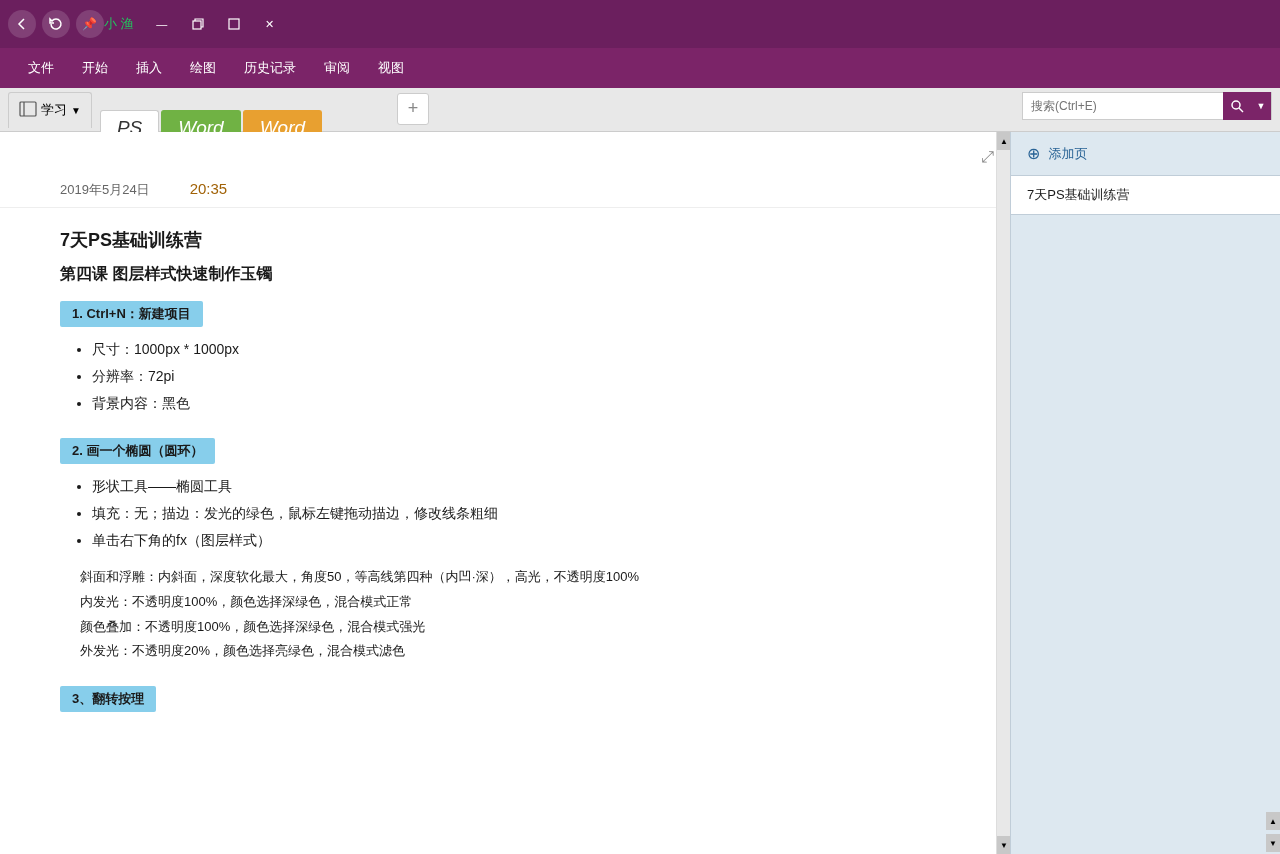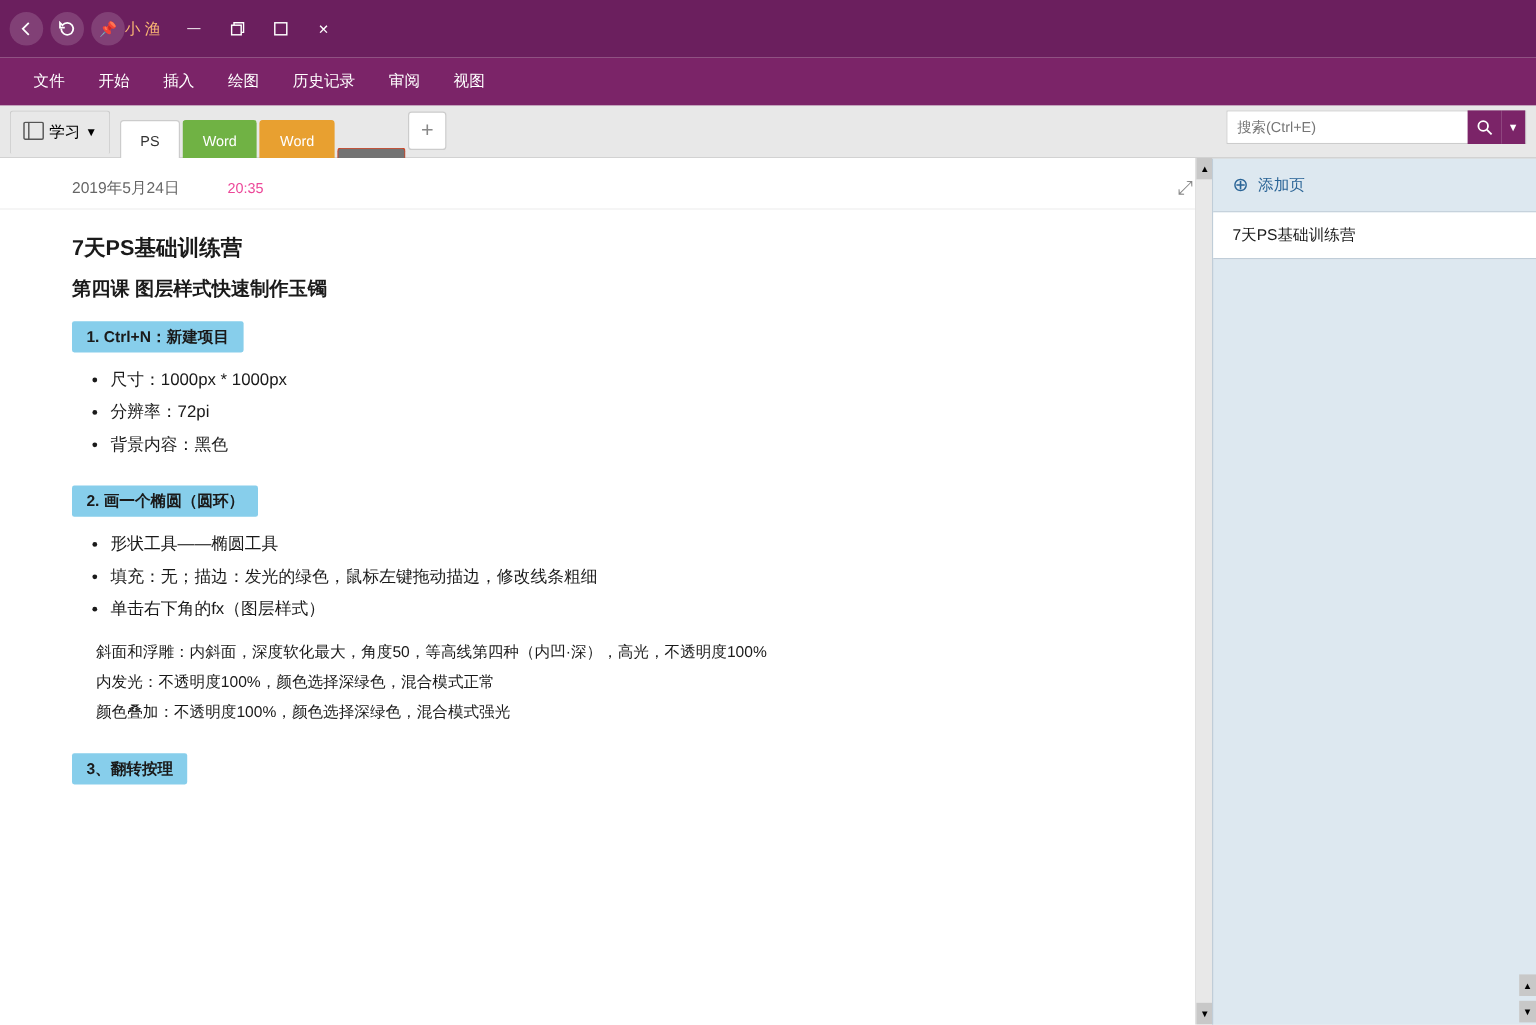--- a/index.html
+++ b/index.html
@@ -18,21 +18,21 @@
     .tb-btn {
       width: 28px; height: 28px;
       border-radius: 50%;
       display: flex; align-items: center; justify-content: center;
       color: white; font-size: 14px; cursor: pointer;
       background: rgba(255,255,255,0.15);
     }
     .title-bar-center {
       flex: 1; text-align: center; font-size: 14px; color: white; font-weight: 400;
     }
-    .title-bar-user { color: #fdba74; font-size: 13px; margin-right: 12px; }
+    .title-bar-user { color: #22c55e; font-size: 13px; margin-right: 12px; }
     .win-controls { display: flex; align-items: center; gap: 4px; }
     .win-btn { width: 32px; height: 28px; display: flex; align-items: center; justify-content: center; color: white; font-size: 11px; cursor: pointer; }
     
     
     .menu-bar {
       background: #7b2468;
       height: 40px;
       display: flex;
       align-items: center;
       padding: 0 16px;
@@ -67,27 +67,28 @@
       margin-right: 8px;
       margin-bottom: 0;
       height: 36px;
       border-radius: 3px 3px 0 0;
     }
     .tab {
       height: 36px;
       padding: 0 16px;
       display: flex; align-items: center;
       cursor: pointer;
-      font-size: 12px;
+      font-size: 19px;
       border-radius: 3px 3px 0 0;
       border: 1px solid transparent;
       border-bottom: none;
       margin-right: 2px;
       position: relative;
-      top: 8px;
+      top: 18px;
+      font-style: italic;
     }
     .tab.active {
       background: white;
       border-color: #ccc;
       font-weight: 500;
     }
     .tab.ps { color: #333; }
     .tab.word { background: #70b244; color: white; border-color: #70b244; }
     .tab.excel { background: #e8a030; color: white; border-color: #e8a030; }
     .tab.ppt { background: #737373; color: white; border-color: #d04020; margin-top: 46px; }
@@ -135,21 +136,21 @@
       position: relative;
     }
     .note-header {
       padding: 16px 60px 8px 60px;
       display: flex;
       align-items: baseline;
       gap: 40px;
       border-bottom: 1px solid #eee;
     }
     .note-date { font-size: 13px; color: #666; }
-    .note-time { font-size: 12px; color: #ec4899; }
+    .note-time { font-size: 15px; color: #a16207; margin-top: 32px; }
     .note-expand { position: absolute; right: 16px; top: 16px; cursor: pointer; font-size: 16px; color: #888; }
     
     .note-body {
       padding: 20px 60px;
     }
     .note-title {
       font-size: 18px; font-weight: bold; color: #1a1a1a;
       margin-bottom: 12px;
     }
     .note-subtitle {
@@ -322,20 +323,21 @@
       <div class="section-body">
         <div class="section-header">2. 画一个椭圆（圆环）</div>
         <ul class="bullet-list">
           <li>形状工具——椭圆工具</li>
           <li>填充：无；描边：发光的绿色，鼠标左键拖动描边，修改线条粗细</li>
           <li>单击右下角的fx（图层样式）</li>
         </ul>
         <div class="sub-text">斜面和浮雕：内斜面，深度软化最大，角度50，等高线第四种（内凹·深），高光，不透明度100%</div>
         <div class="sub-text">内发光：不透明度100%，颜色选择深绿色，混合模式正常</div>
         <div class="sub-text">颜色叠加：不透明度100%，颜色选择深绿色，混合模式强光</div>
+        <div class="sub-text">外发光：不透明度20%，颜色选择亮绿色，混合模式滤色</div>
       </div>
 
       <div class="section-body">
         <div class="section-header">3、翻转按理</div>
       </div>
     </div>
 
     <div style="position:absolute;right:0;top:0;width:14px;height:100%;background:#f0f0f0;border-left:1px solid #ddd;display:flex;flex-direction:column;">
       <div style="width:14px;height:18px;background:#c8c8c8;display:flex;align-items:center;justify-content:center;cursor:pointer;">
         <span style="font-size:8px;">▲</span>

